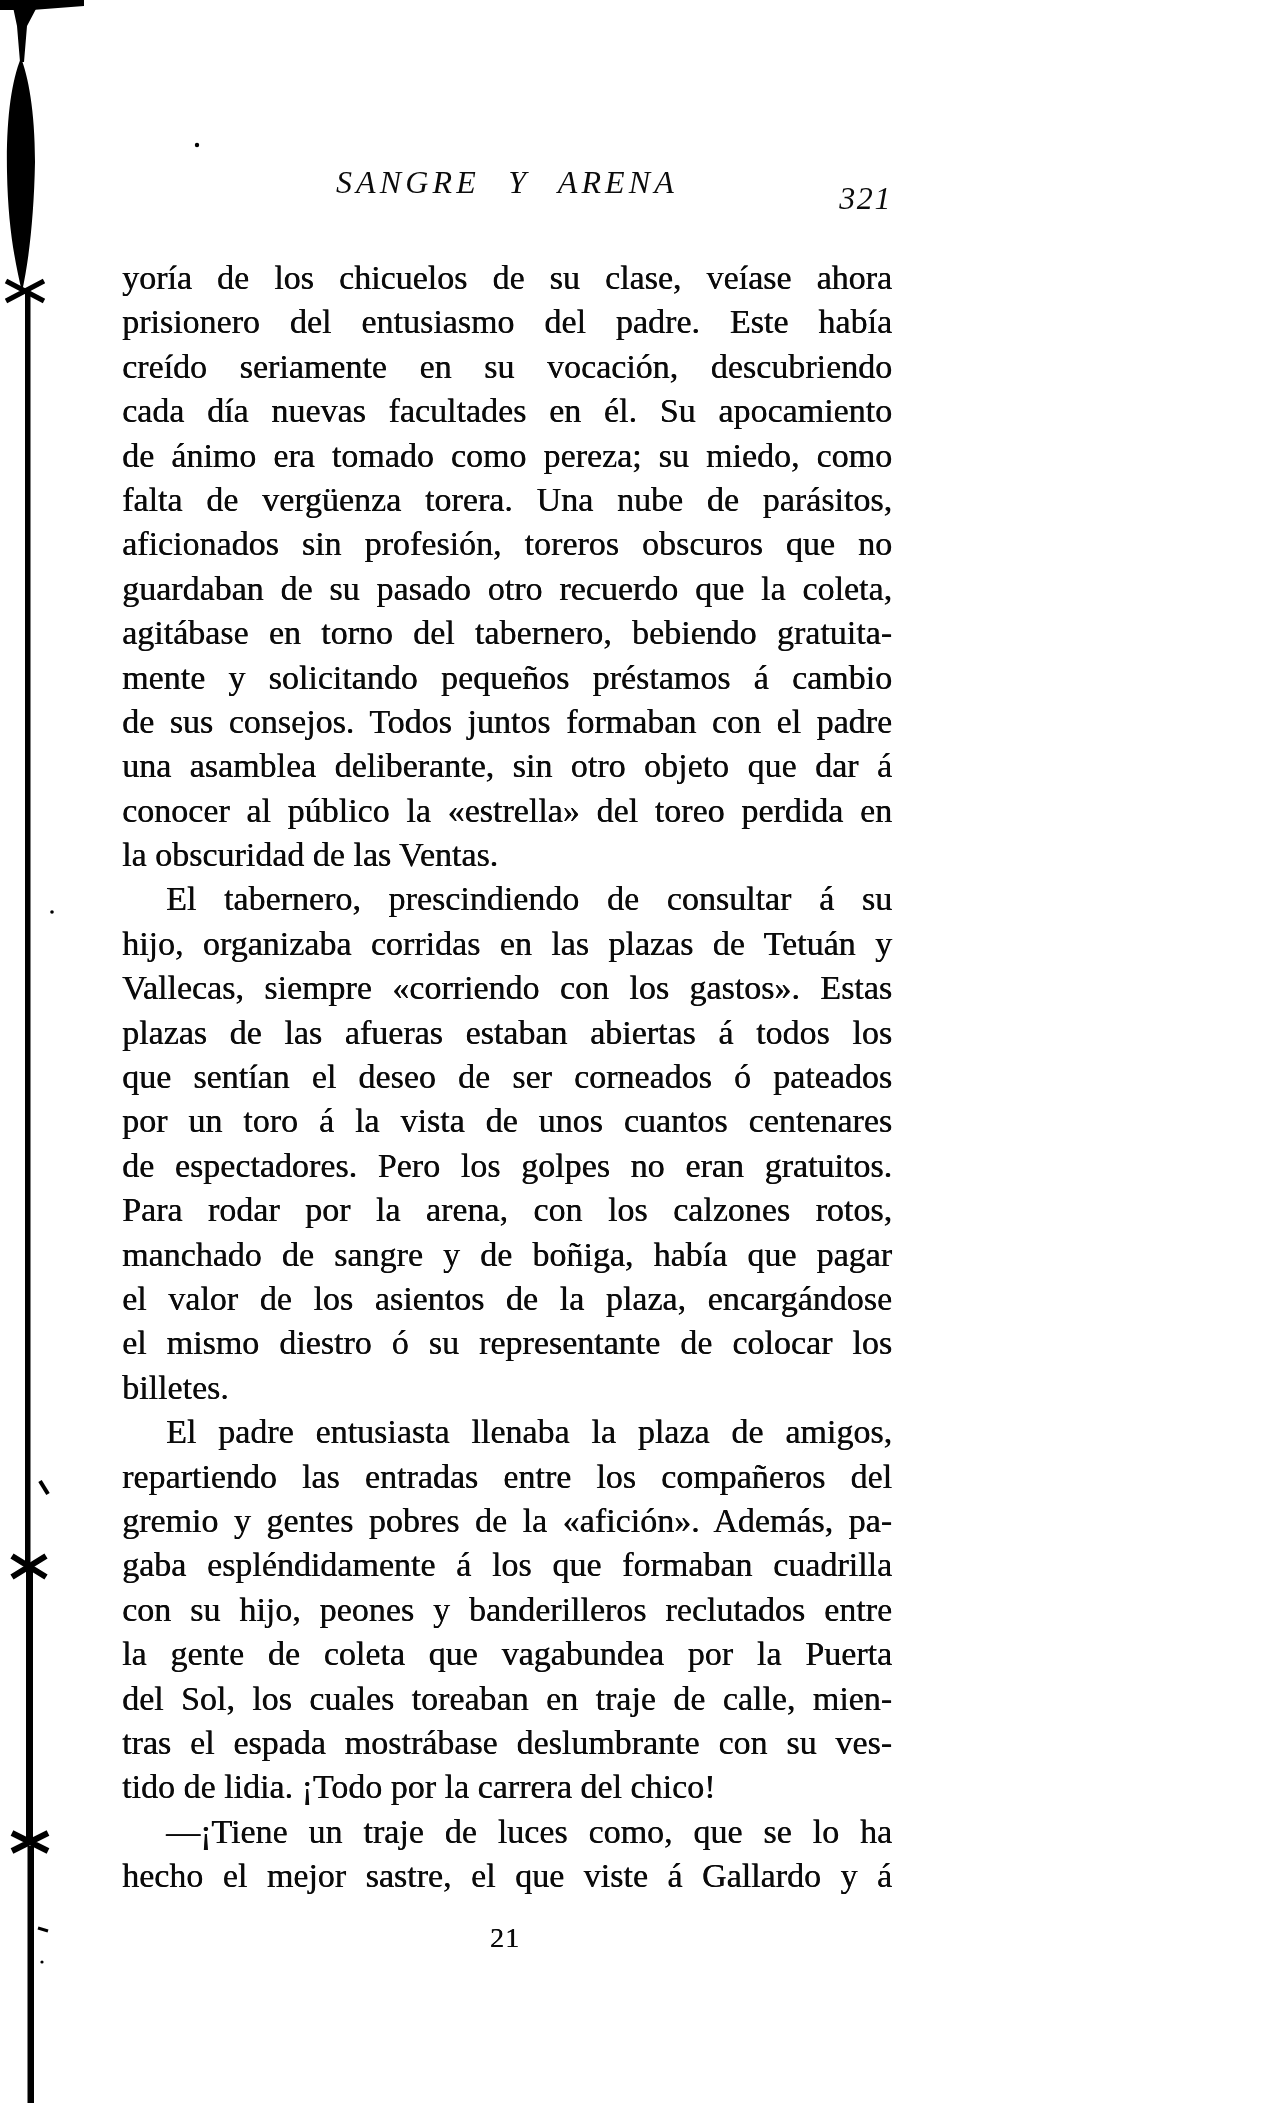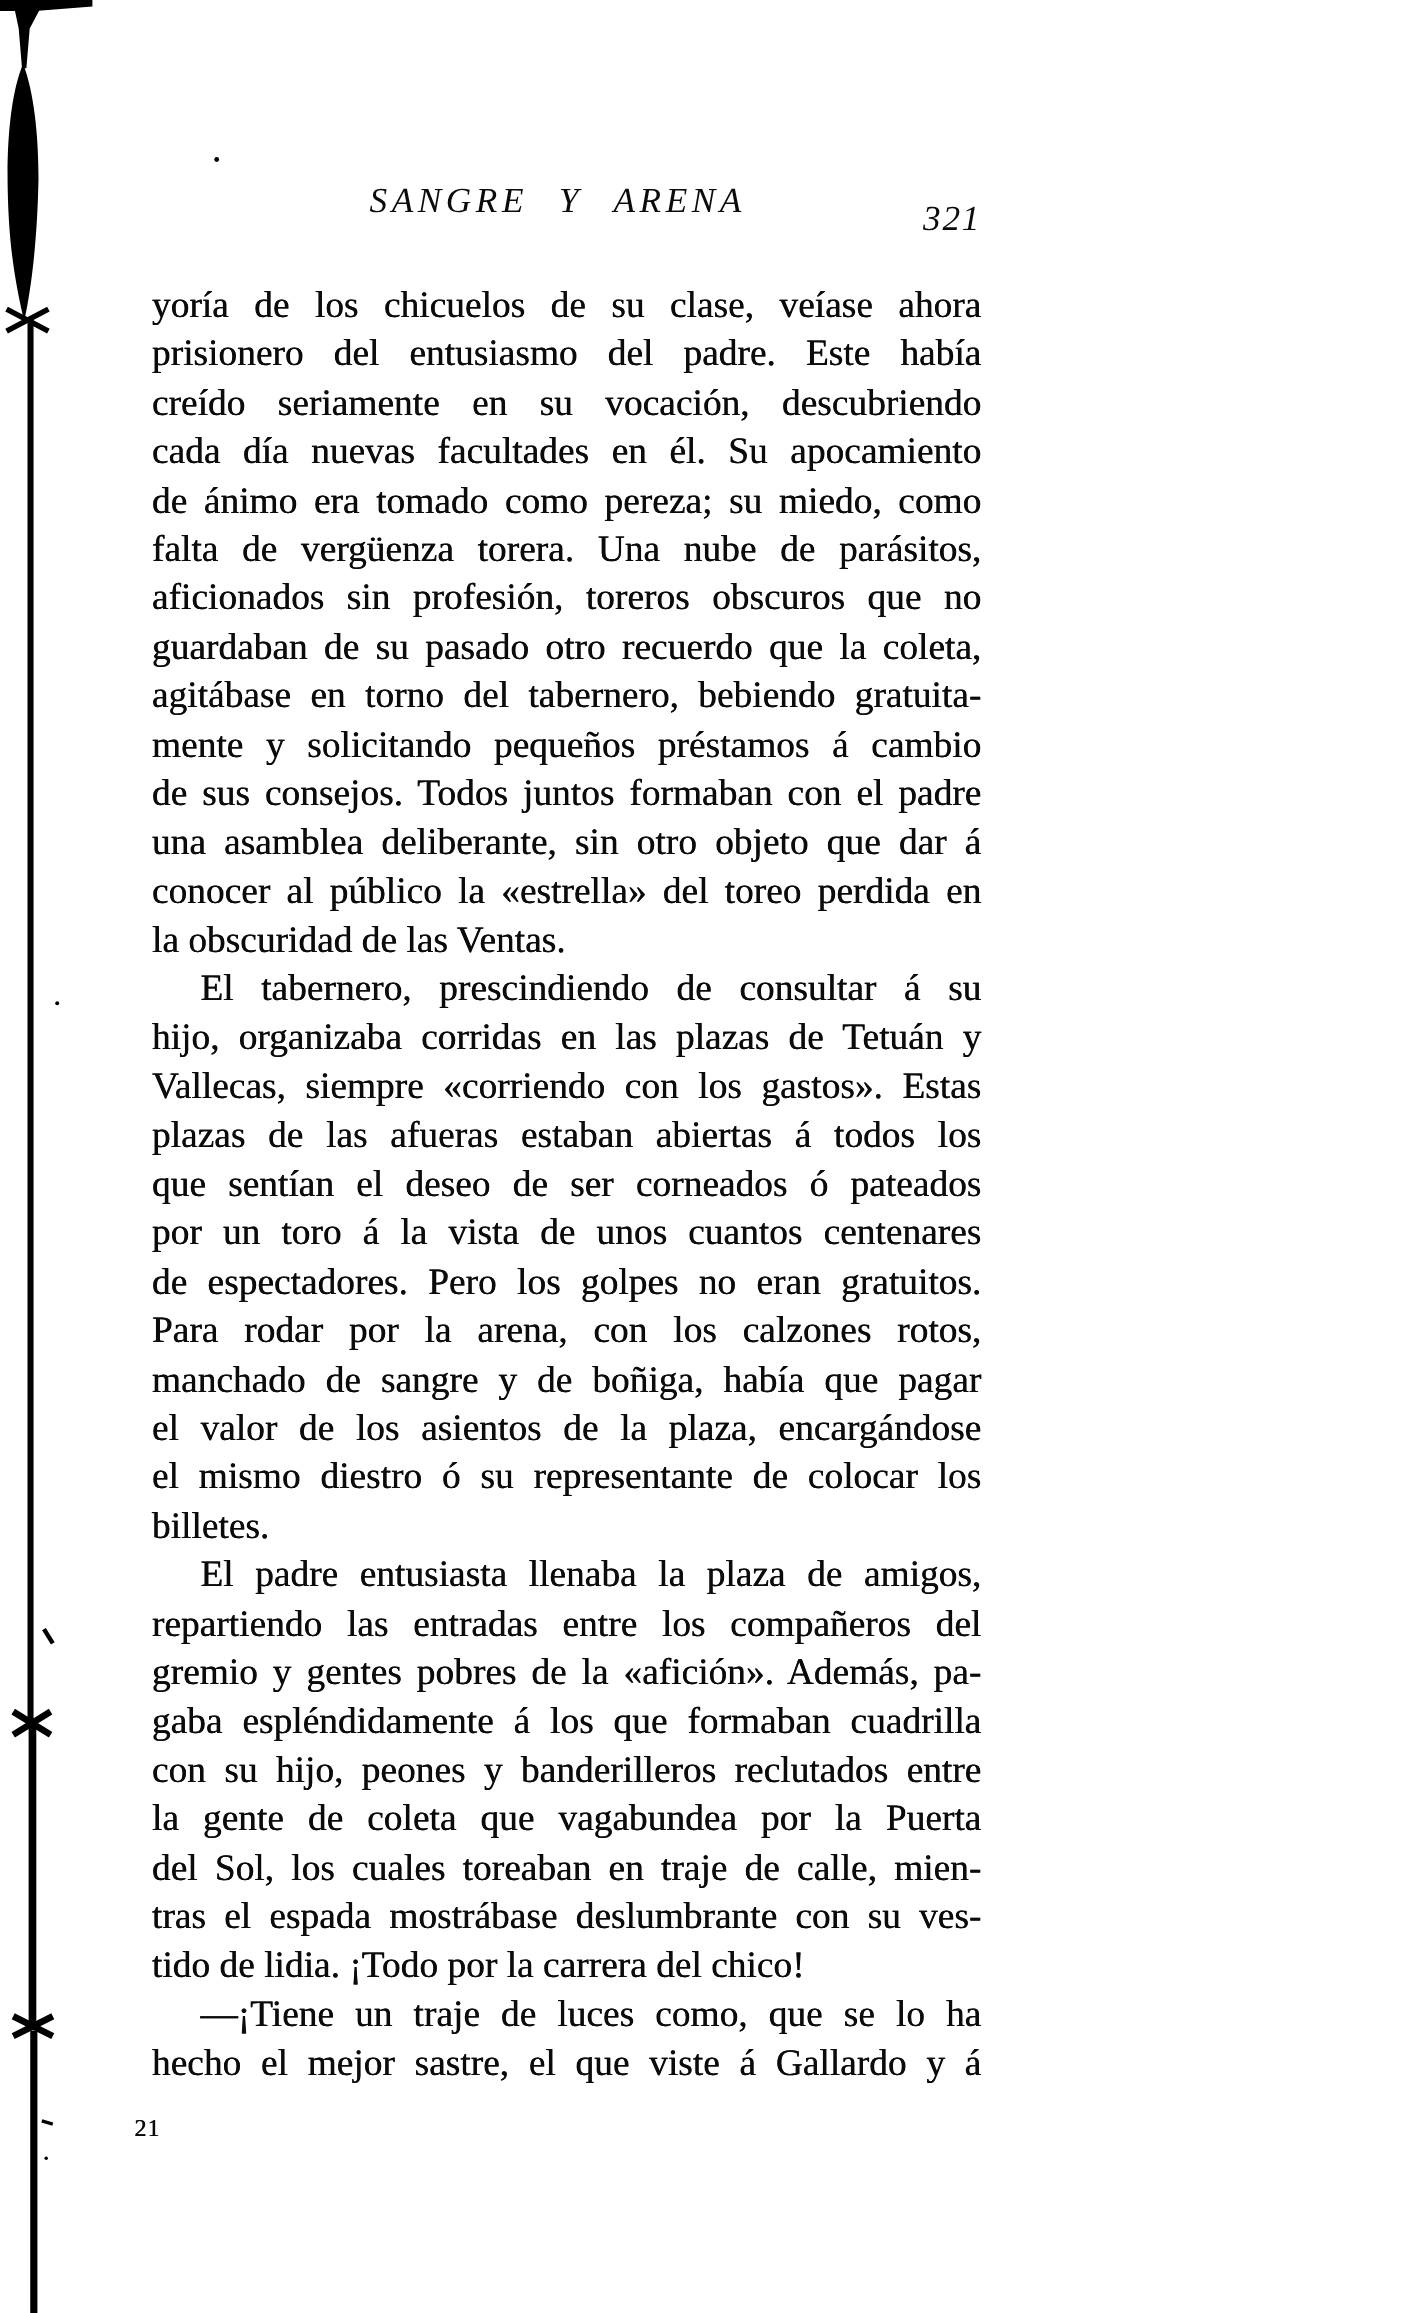--- a/index.html
+++ b/index.html
@@ -18,27 +18,27 @@
     position:absolute;left:0;right:0;top:0;text-align:center;
     letter-spacing:0.13em;word-spacing:0.5em;white-space:nowrap;
   }
   .page-number{position:absolute;right:0;top:16px;letter-spacing:0.05em;}
   .body-text{
     position:absolute;left:122px;top:256px;width:770px;
     font-size:34px;line-height:44.4px;
   }
   .line{
     height:44.4px;text-align:justify;text-align-last:justify;
-    white-space:normal;text-shadow:0.4px 0 0 currentColor;margin-left:16px;
+    white-space:normal;text-shadow:0.4px 0 0 currentColor;
   }
   .line.indent{padding-left:44px;}
   .line.end{text-align-last:left;}
   .footer{
     position:absolute;left:122px;top:1922px;width:766px;
-    text-align:left;font-size:22px;letter-spacing:0.04em;
+    text-align:center;font-size:28px;letter-spacing:0.04em;
     text-shadow:0.4px 0 0 currentColor;
   }
 </style>
 </head>
 <body>
 
 <div class="page">
 
   <svg class="artifact" width="220" height="2103" viewBox="0 0 220 2103" aria-hidden="true">
     <g fill="#000000">

